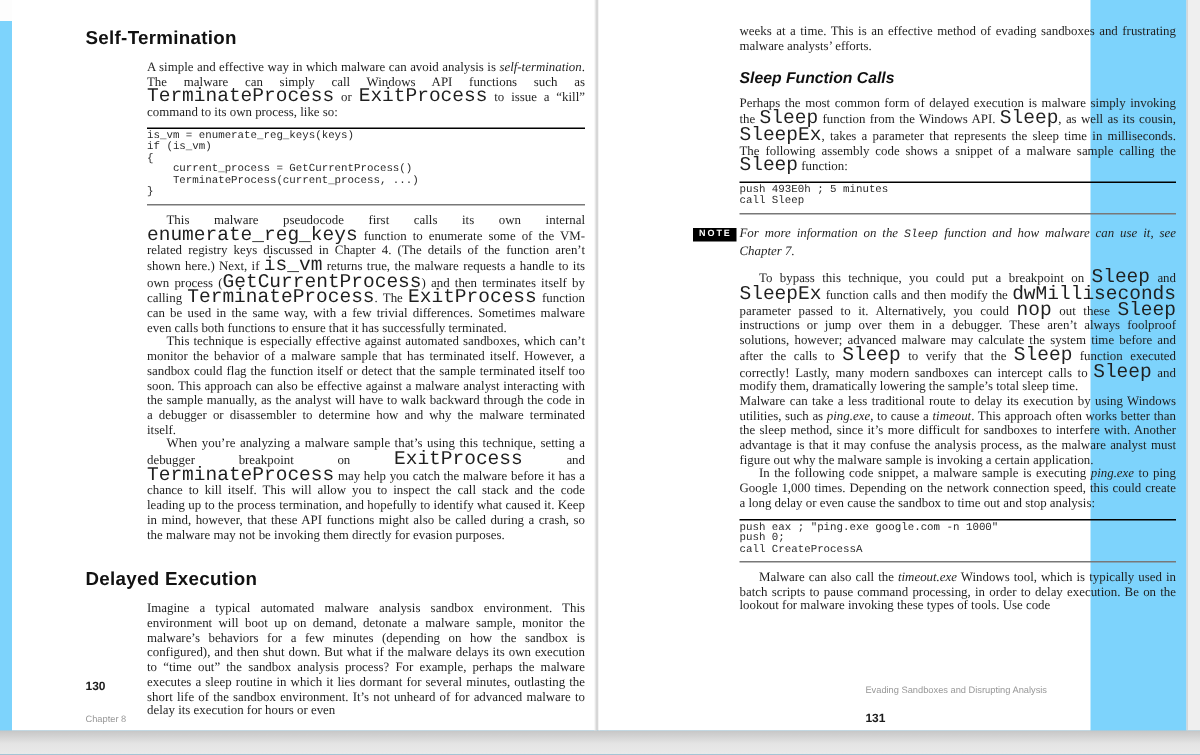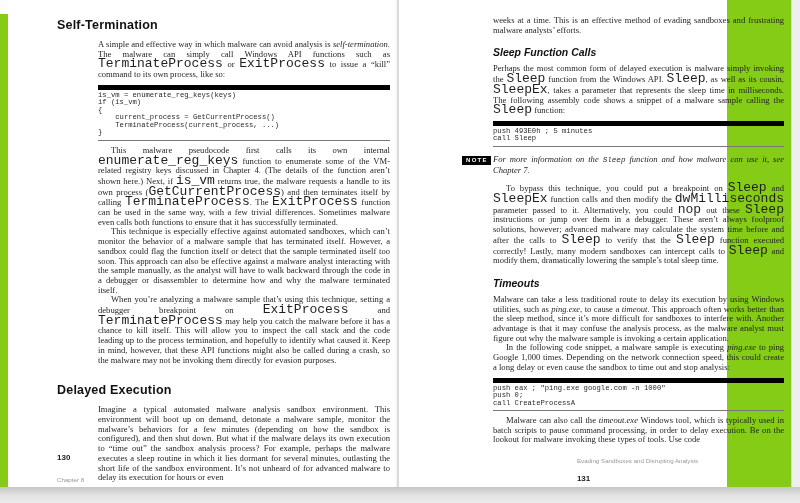--- a/index.html
+++ b/index.html
@@ -1,18 +1,18 @@
 <!DOCTYPE html>
 <html><head>
 <meta charset="utf-8">
 <style>
   html,body { margin:0; padding:0; background:#b0b0b0; }
   .viewport {
     position:relative; width:800px; height:503px; overflow:hidden;
-    background:#84cc16;
+    background:#7dd3fc;
     font-family:"Liberation Serif", serif;
   }
   .page {
     position:absolute; top:0; height:487px; background:#ffffff;
   }
   .page-left  { left:8px;   width:390px; }
   .page-right { left:399px; width:328px; }
   .spine {
     position:absolute; left:396px; top:0; width:4px; height:487px;
     background:linear-gradient(to right,#ffffff,#cfcfcf 50%,#ffffff);
@@ -41,21 +41,21 @@
   .para {
     margin:0; font-size:8.6px; line-height:9.7px; text-align:justify;
   }
   .para.indent { text-indent:13px; }
   .seg-m  { font-family:"Liberation Mono", monospace; font-size:13px; }
   .seg-i  { font-style:italic; }
   .seg-mi { font-family:"Liberation Mono", monospace; font-size:7.6px; font-style:italic; }
 
   .codeblock {
     margin:5px 0; padding:2px 0 3px;
-    border-top:5px solid #000000; border-bottom:1px solid #787878;
+    border-top:1px solid #000000; border-bottom:1px solid #787878;
     font-family:"Liberation Mono", monospace; font-size:7.2px; line-height:7.5px;
     color:#2a2a2a; white-space:pre;
   }
   .note { position:relative; margin:8px 0; }
   .note-label {
     position:absolute; left:-31px; top:1px;
     background:#000000; color:#ffffff;
     font-family:"Liberation Sans", sans-serif; font-weight:bold;
     font-size:6px; letter-spacing:1.3px; padding:1.5px 3px 1.5px 4px;
   }
@@ -108,21 +108,20 @@
         <p class="para" style="margin-top: 16px;"><span>weeks at a time. This is an effective method of evading sandboxes and frustrating malware analysts’ efforts.</span></p>
         <div class="h2">Sleep Function Calls</div>
         <p class="para"><span>Perhaps the most common form of delayed execution is malware simply invoking the </span><span class="seg-m">Sleep</span><span> function from the Windows API. </span><span class="seg-m">Sleep</span><span>, as well as its cousin, </span><span class="seg-m">SleepEx</span><span>, takes a parameter that represents the sleep time in milliseconds. The following assembly code shows a snippet of a malware sample calling the </span><span class="seg-m">Sleep</span><span> function:</span></p>
         <pre class="codeblock">push 493E0h ; 5 minutes
 call Sleep</pre>
         <div class="note">
           <span class="note-label">NOTE</span>
           <span class="note-body"><span class="seg-i">For more information on the </span><span class="seg-mi">Sleep</span><span class="seg-i"> function and how malware can use it, see Chapter 7.</span></span>
         </div>
         <p class="para indent"><span>To bypass this technique, you could put a breakpoint on </span><span class="seg-m">Sleep</span><span> and </span><span class="seg-m">SleepEx</span><span> function calls and then modify the </span><span class="seg-m">dwMilliseconds</span><span> parameter passed to it. Alternatively, you could </span><span class="seg-m">nop</span><span> out these </span><span class="seg-m">Sleep</span><span> instructions or jump over them in a debugger. These aren’t always foolproof solutions, however; advanced malware may calculate the system time before and after the calls to </span><span class="seg-m">Sleep</span><span> to verify that the </span><span class="seg-m">Sleep</span><span> function executed correctly! Lastly, many modern sandboxes can intercept calls to </span><span class="seg-m">Sleep</span><span> and modify them, dramatically lowering the sample’s total sleep time.</span></p>
-        <div class="h2">Timeouts</div>
         <p class="para"><span>Malware can take a less traditional route to delay its execution by using Windows utilities, such as </span><span class="seg-i">ping.exe</span><span>, to cause a </span><span class="seg-i">timeout</span><span>. This approach often works better than the sleep method, since it’s more difficult for sandboxes to interfere with. Another advantage is that it may confuse the analysis process, as the malware analyst must figure out why the malware sample is invoking a certain application.</span></p>
         <p class="para indent"><span>In the following code snippet, a malware sample is executing </span><span class="seg-i">ping.exe</span><span> to ping Google 1,000 times. Depending on the network connection speed, this could create a long delay or even cause the sandbox to time out and stop analysis:</span></p>
         <pre class="codeblock">push eax ; "ping.exe google.com -n 1000"
 push 0;
 call CreateProcessA</pre>
         <p class="para indent"><span>Malware can also call the </span><span class="seg-i">timeout.exe</span><span> Windows tool, which is typically used in batch scripts to pause command processing, in order to delay execution. Be on the lookout for malware invoking these types of tools. Use code</span></p>
       </div>
     <div class="footer footer-right">
       <span class="footer-label">Evading Sandboxes and Disrupting Analysis</span>
       <span class="pagenum">131</span>

